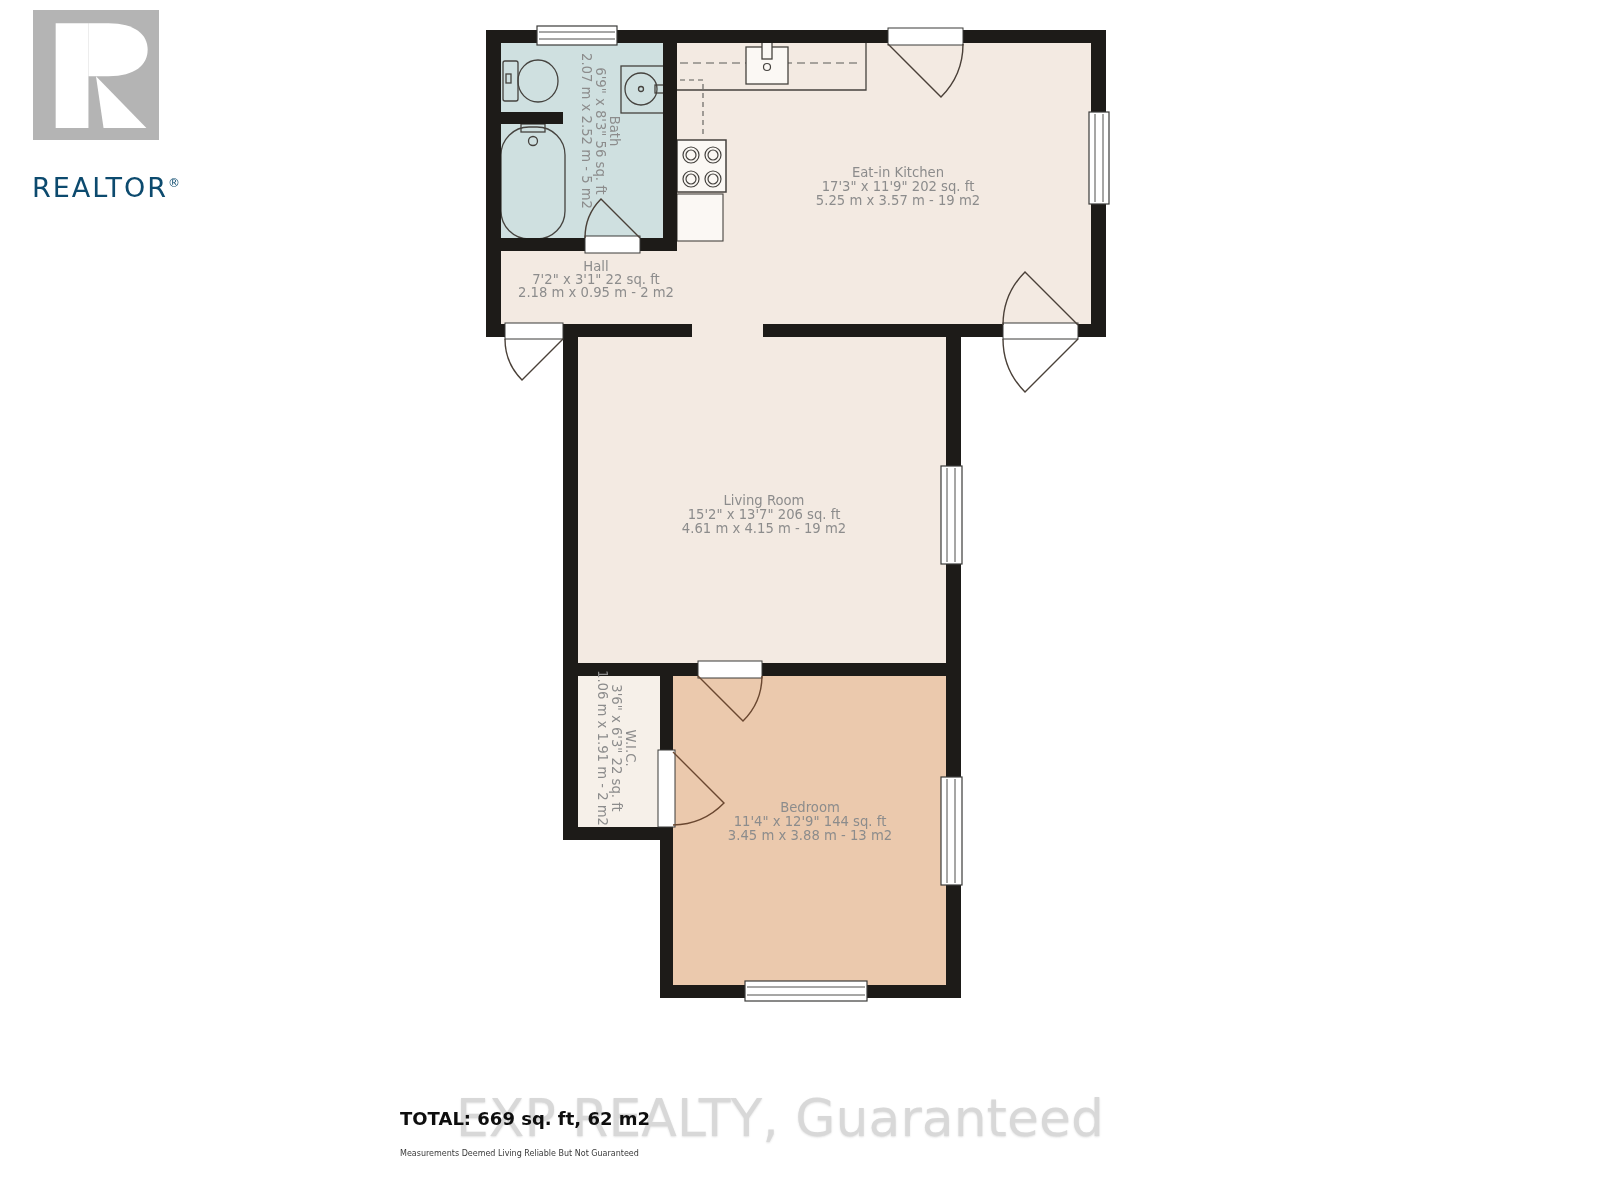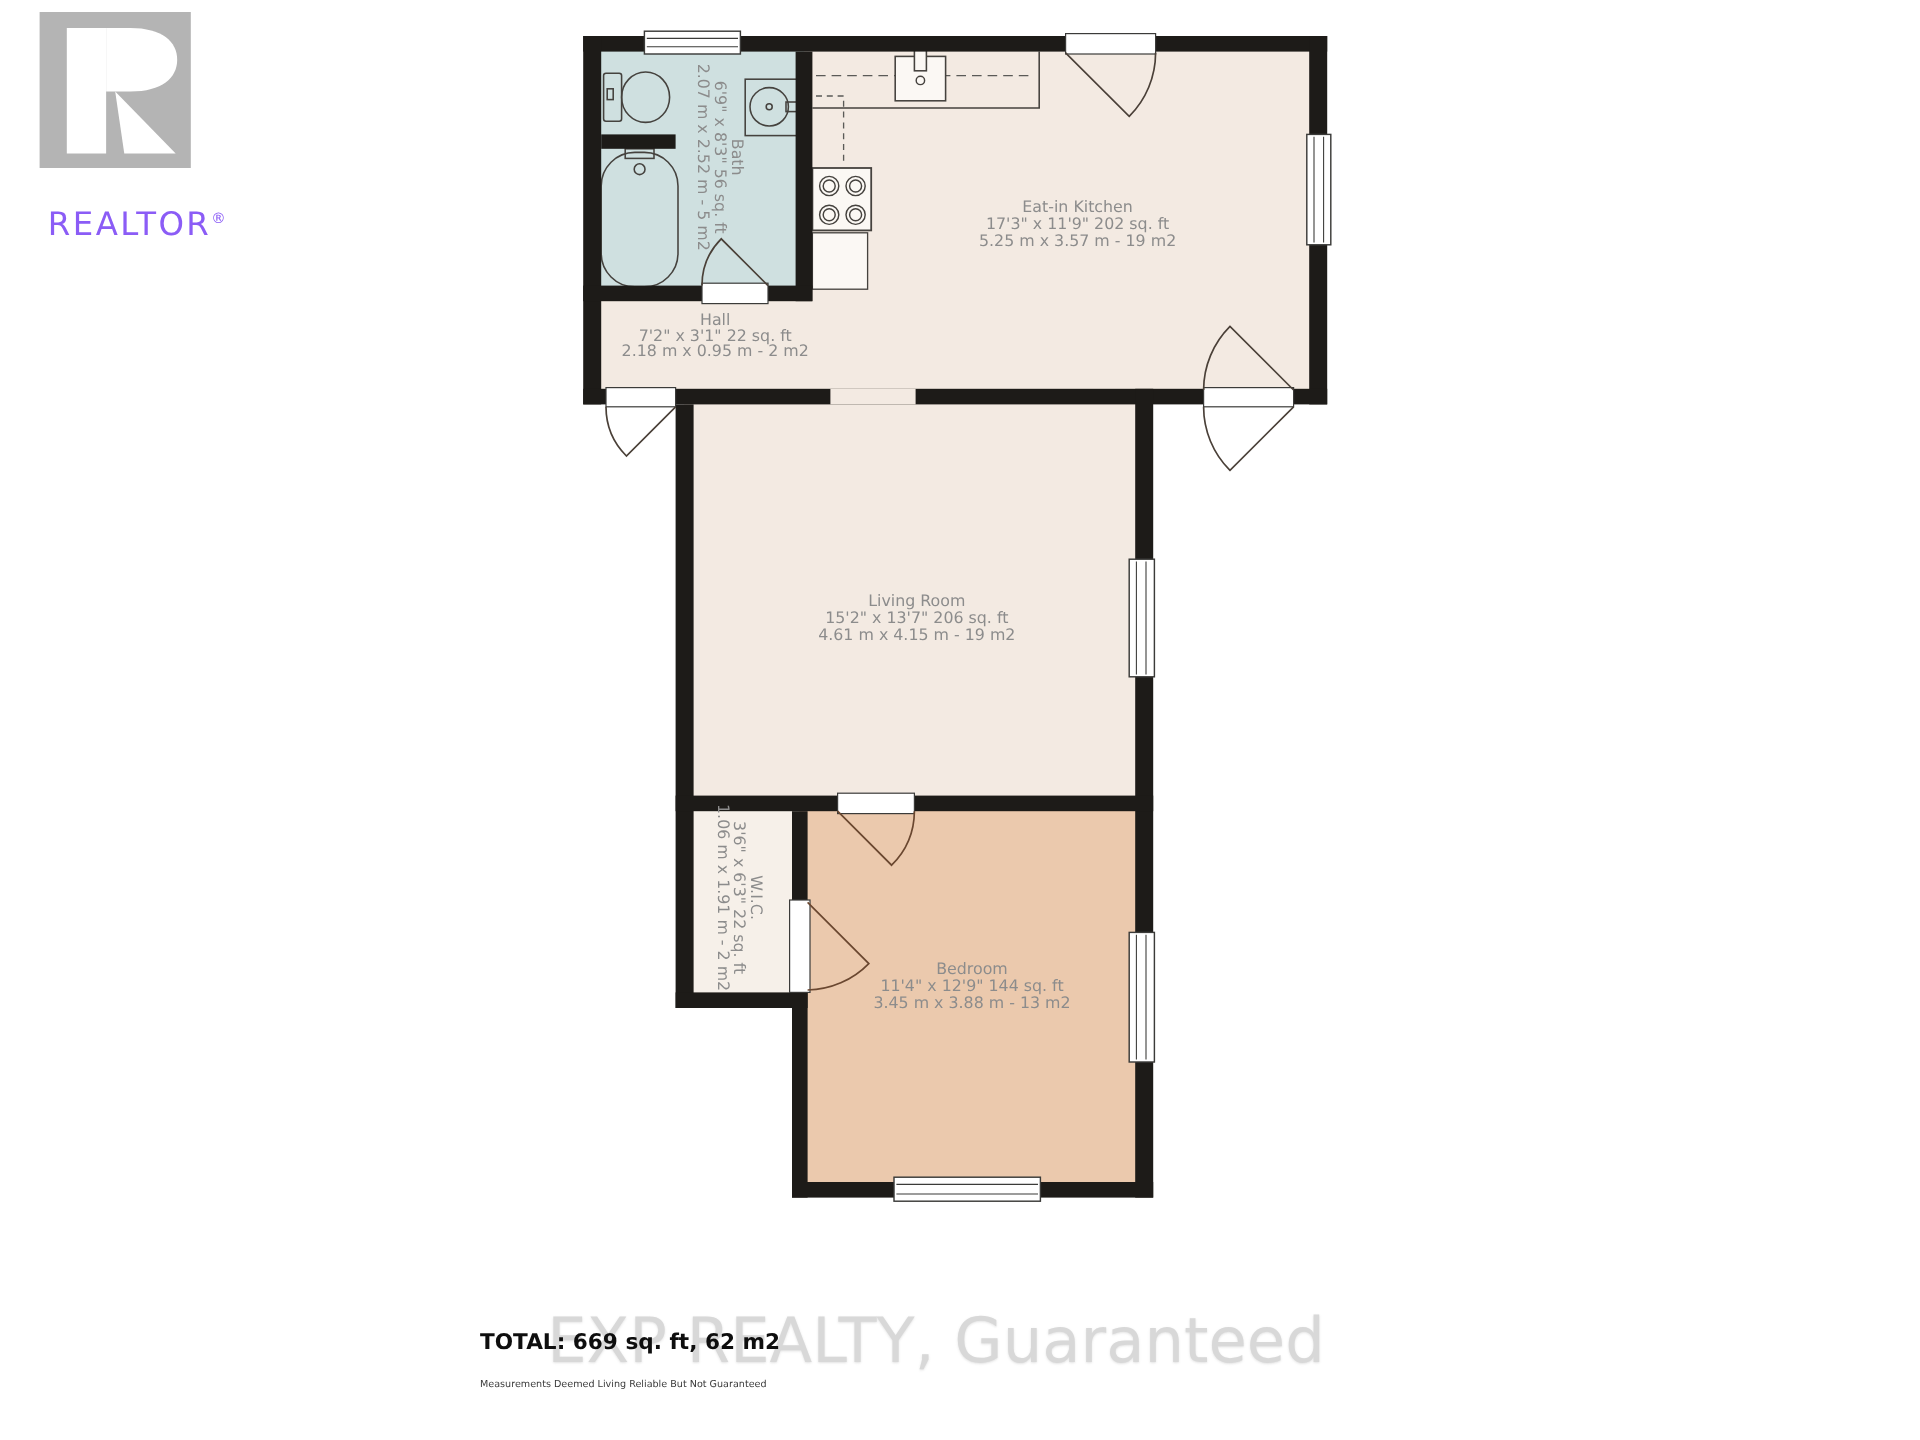--- a/index.html
+++ b/index.html
@@ -2,22 +2,22 @@
 <html><head>
 <meta charset="utf-8">
 <style>
   html,body{margin:0;padding:0;background:#ffffff;}
   body{font-family:"DejaVu Sans", sans-serif;}
   .canvas{position:relative;width:1600px;height:1200px;background:#ffffff;overflow:hidden;}
   .plan-svg{position:absolute;left:0;top:0;}
 
   
   .logo-box{position:absolute;left:33px;top:10px;width:126px;height:130px;background:#b4b4b4;}
-  .logo-word{position:absolute;left:2px;top:172px;width:188px;text-align:right;
-             font-size:27px;color:#8b5cf6;letter-spacing:2px;font-weight:400;}
+  .logo-word{position:absolute;left:13px;top:172px;width:188px;text-align:center;
+             font-size:27px;color:#0c4a6e;letter-spacing:2px;font-weight:400;}
   .logo-word sup{font-size:12px;}
 
   
   .watermark{position:absolute;left:300px;top:1088px;width:960px;text-align:center;
              font-size:52px;color:#d8d8d8;white-space:nowrap;
              text-shadow:0 1px 2px rgba(190,190,190,0.45);}
   .summary{position:absolute;left:400px;top:1108px;width:800px;text-align:left;color:#0e0e0e;}
   .summary .total{font-size:18px;font-weight:bold;}
   .summary .floor{font-size:18px;margin-top:3px;}
   .summary .disclaimer{font-size:8px;color:#3a3a3a;margin-top:20px;}

